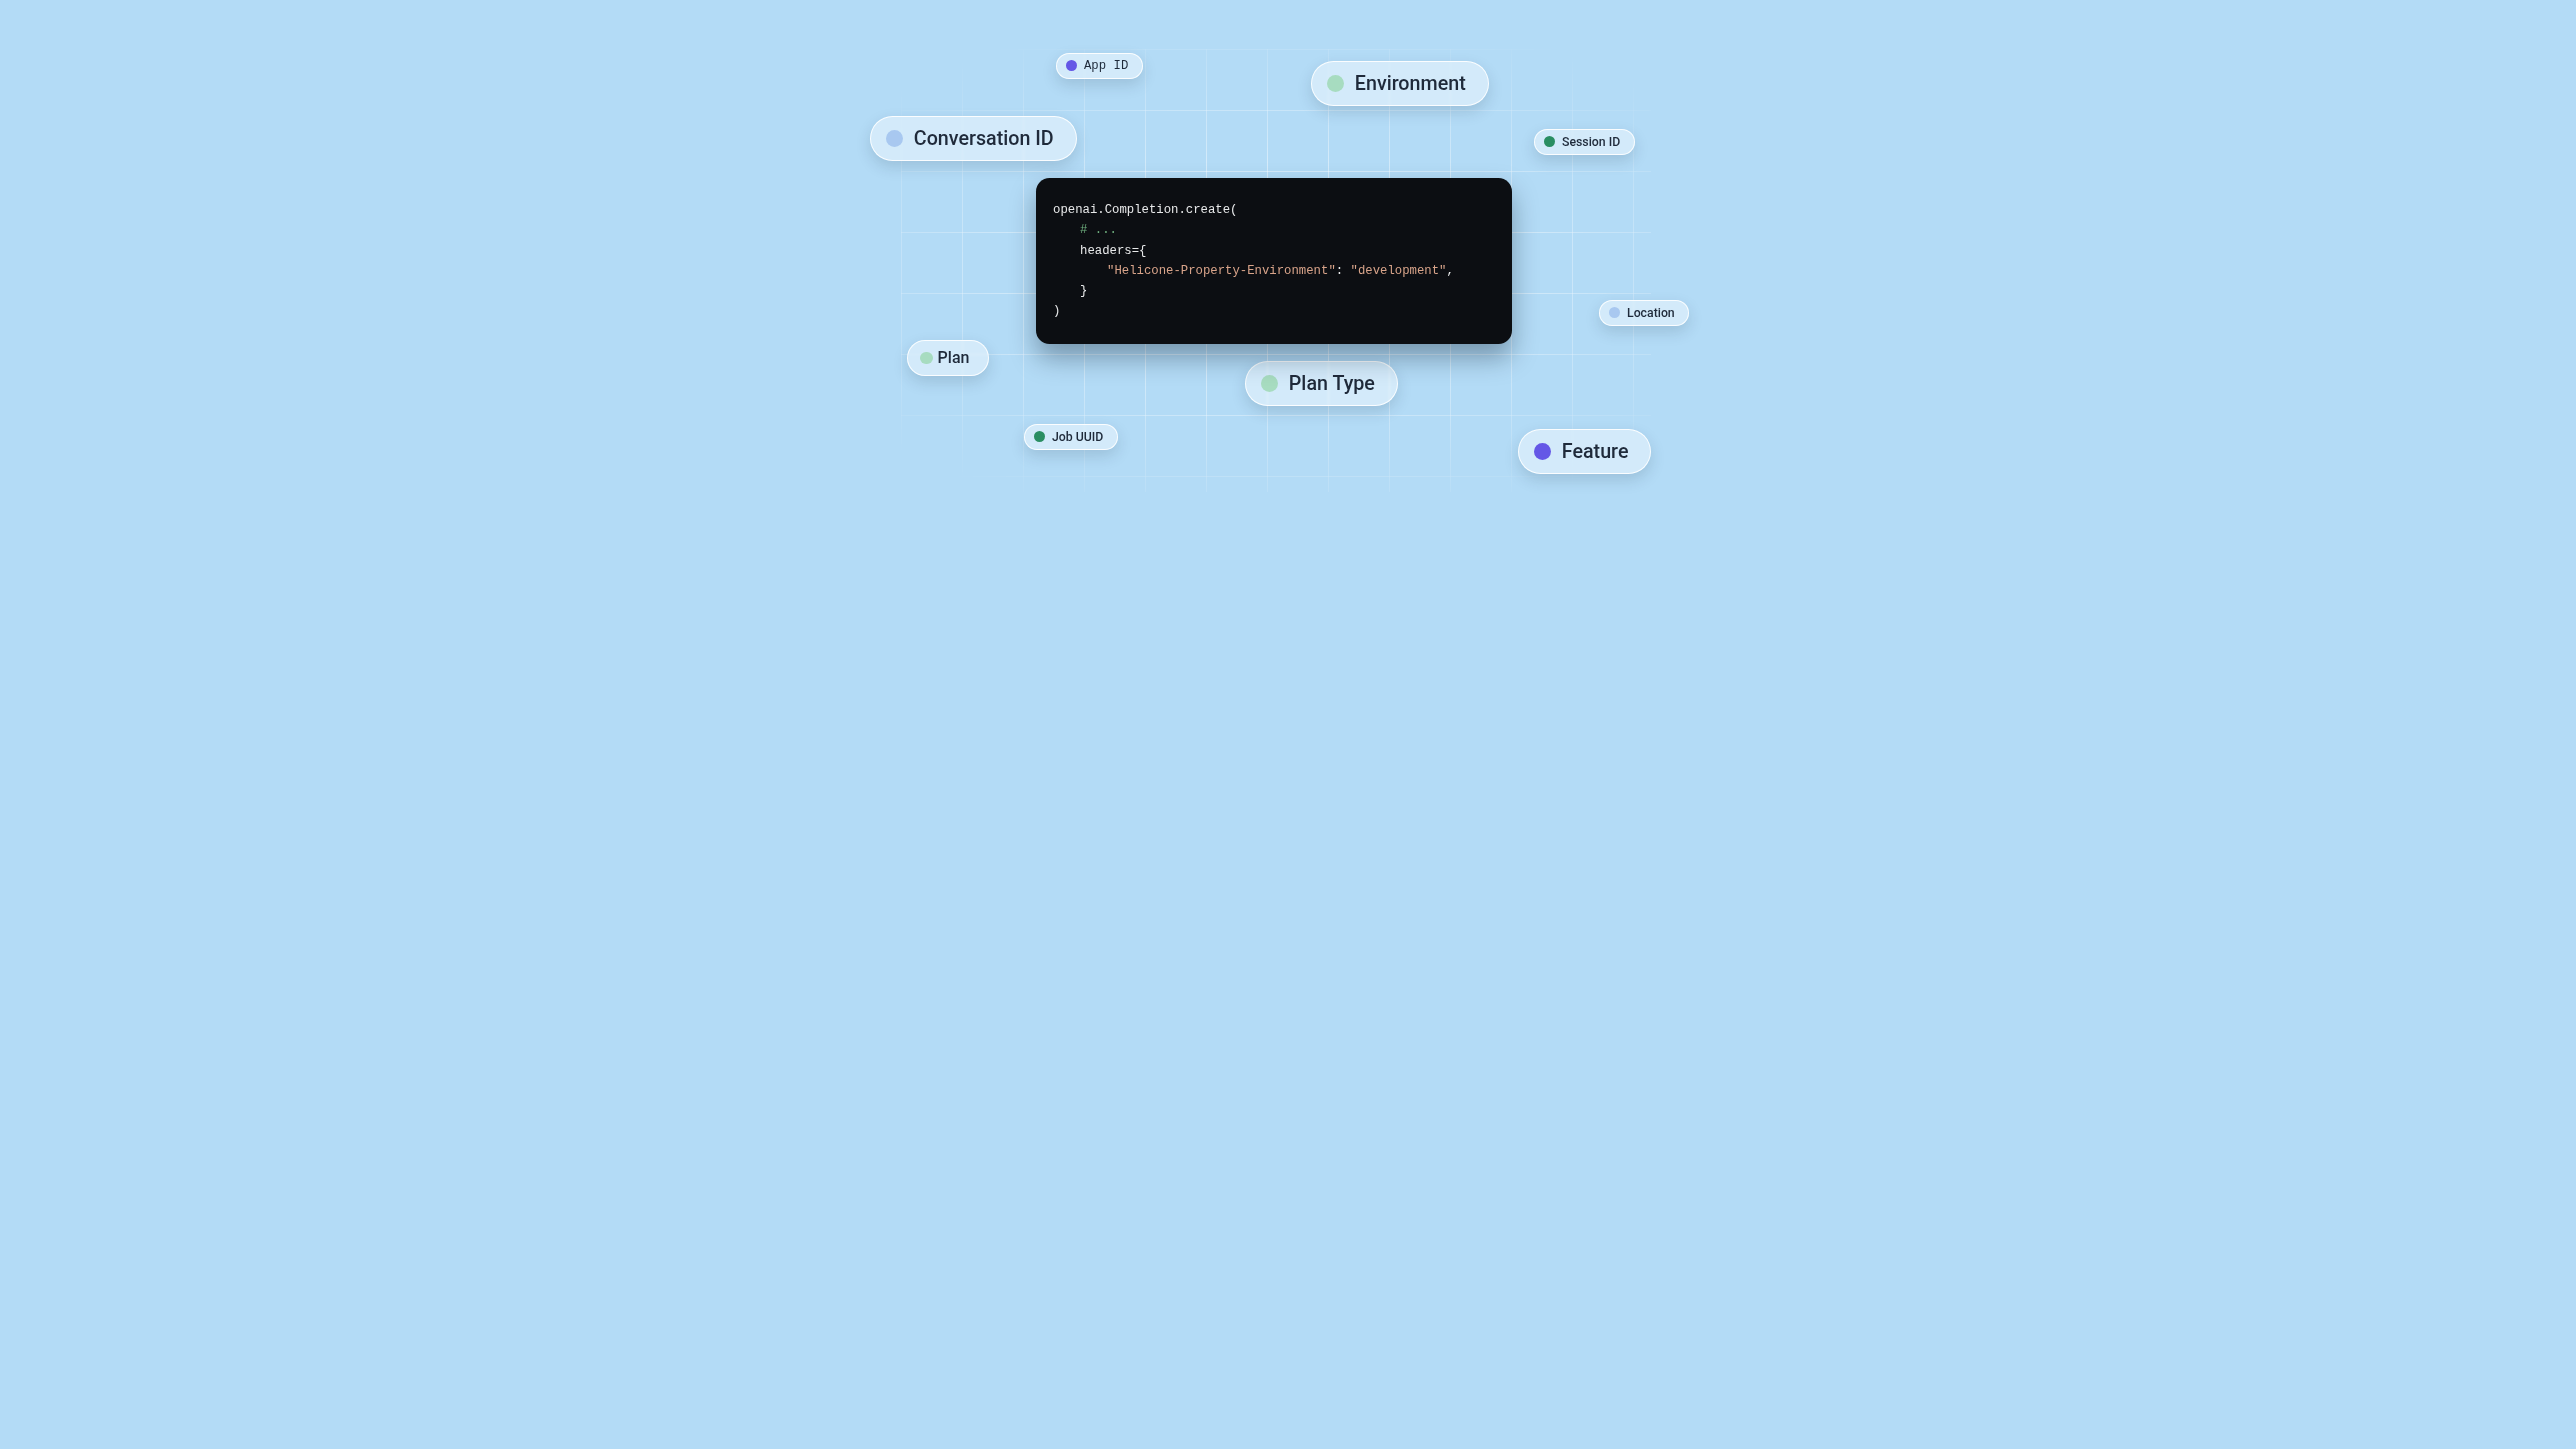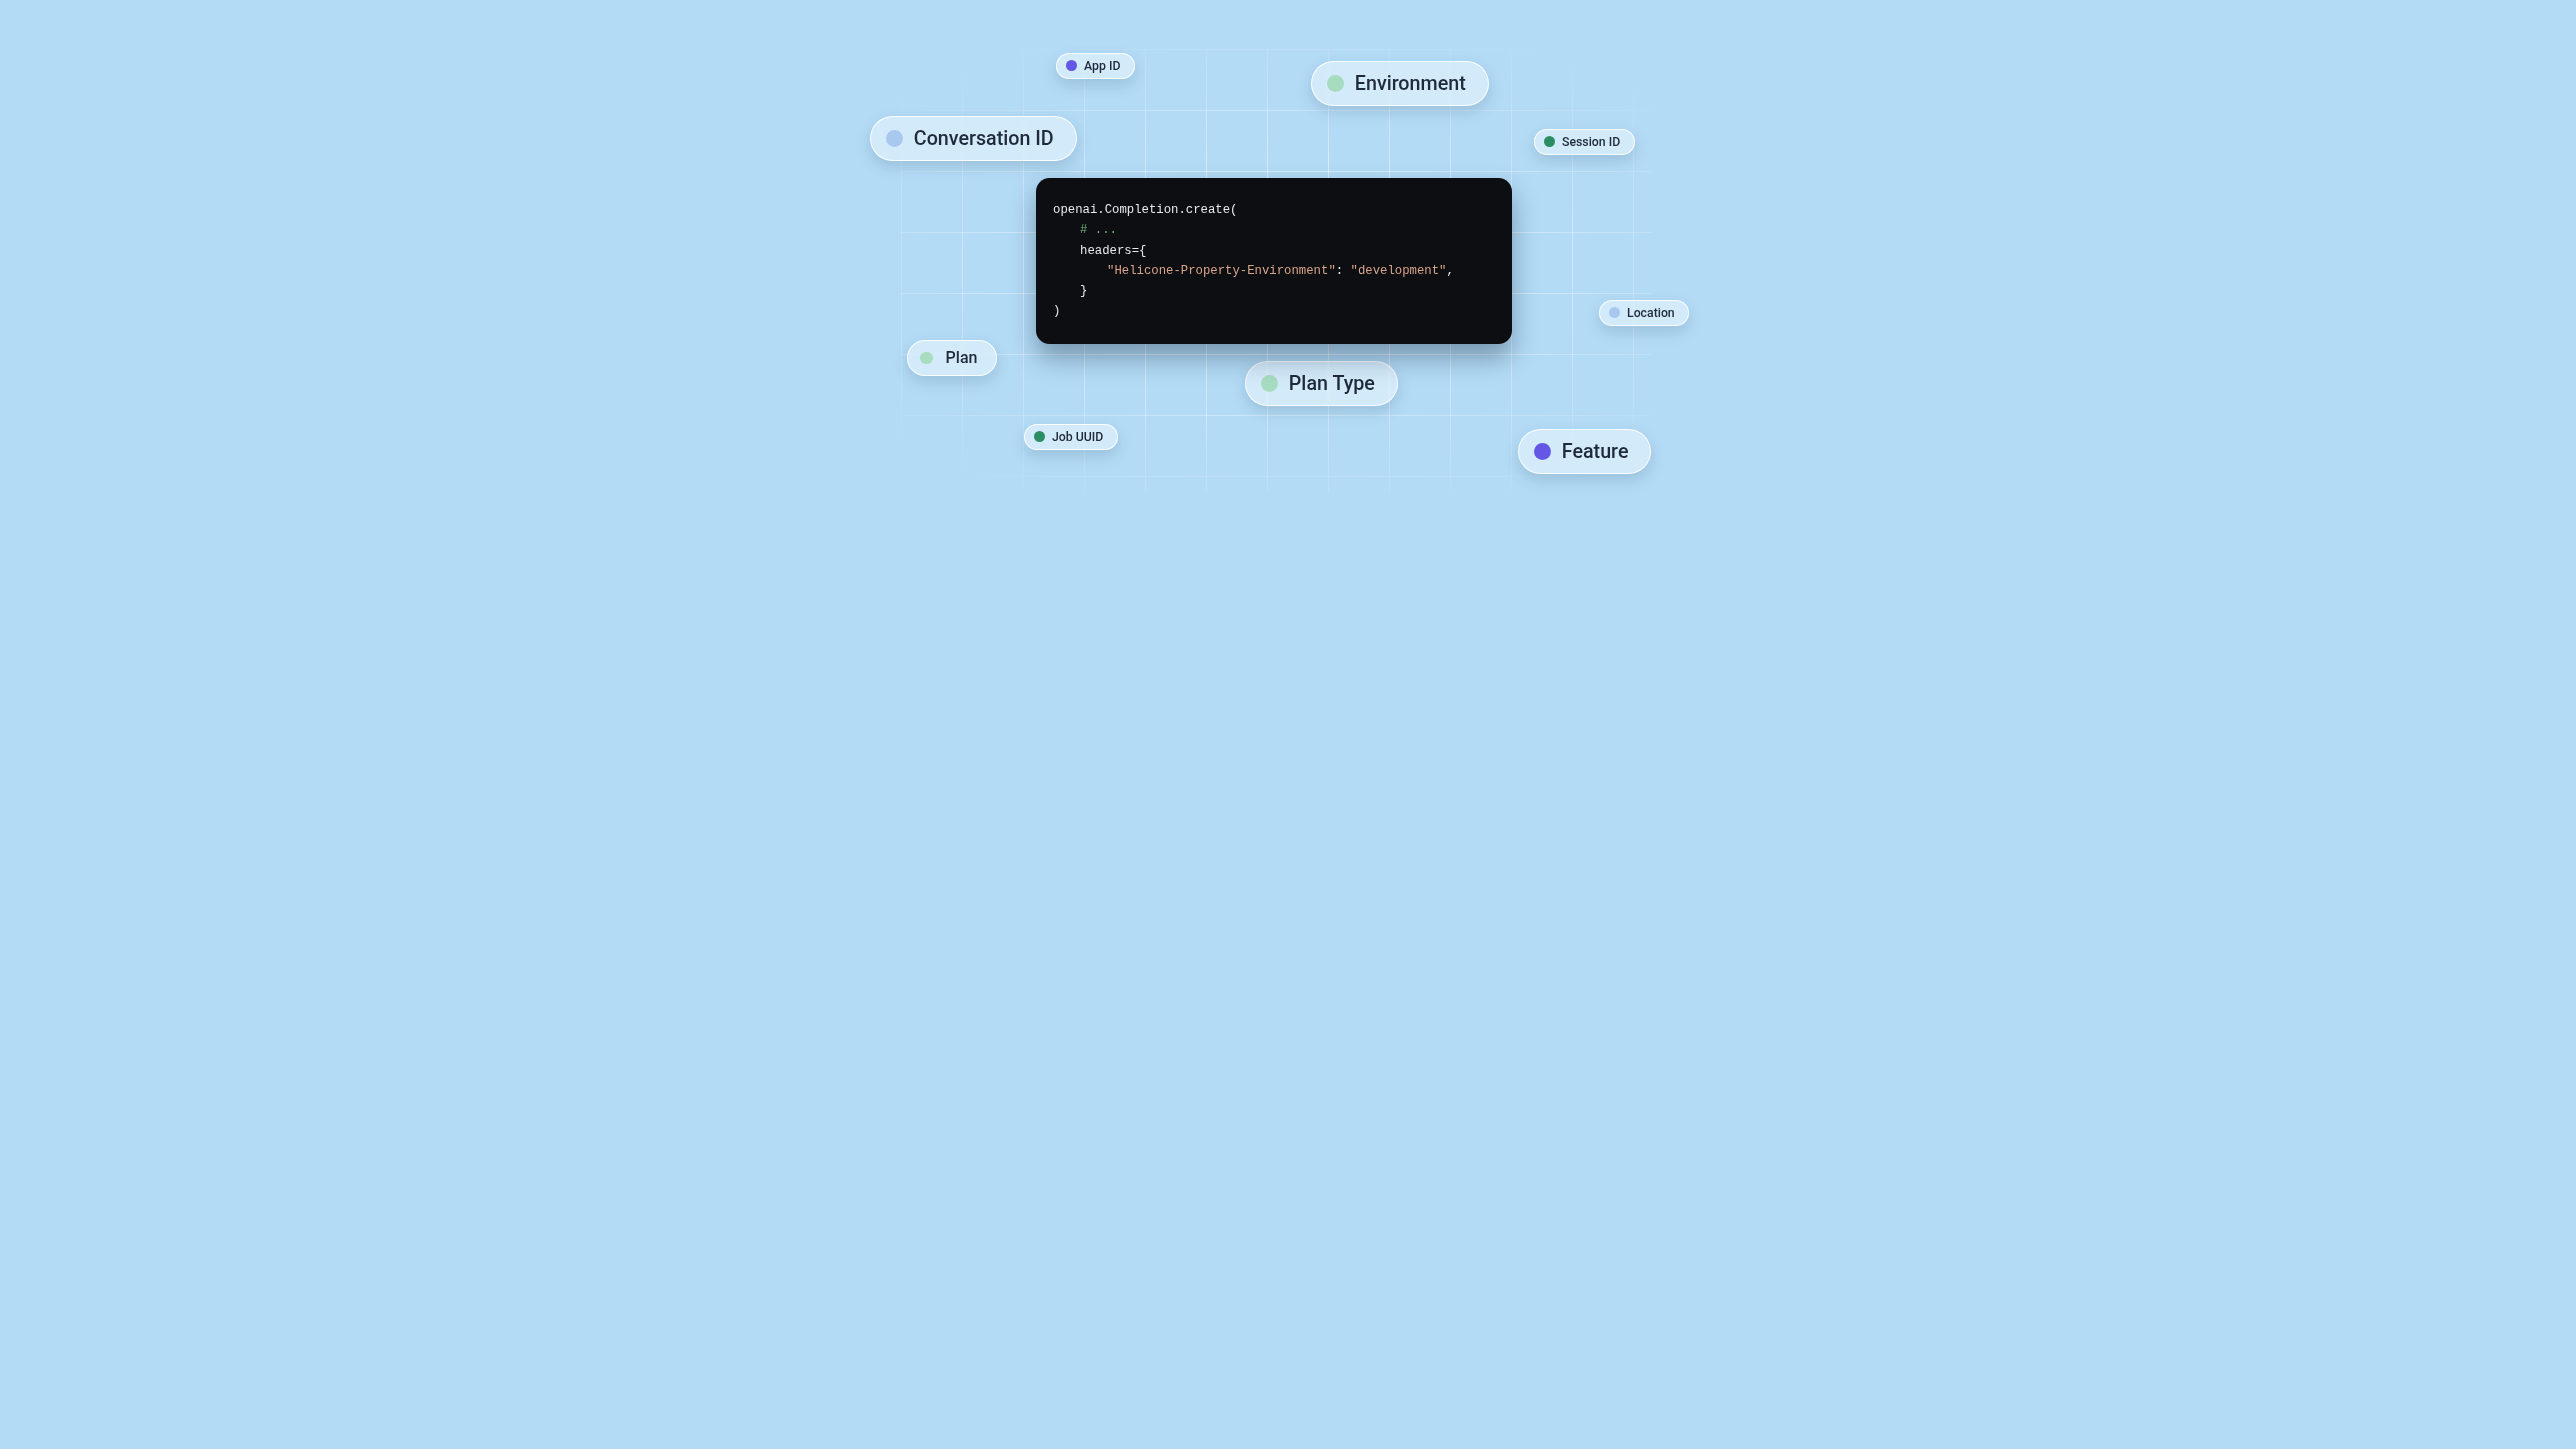--- a/index.html
+++ b/index.html
@@ -46,21 +46,21 @@
     border: 1.2px solid rgba(255,255,255,0.9);
     border-radius: 614px;
     box-shadow: 0 6.1px 14.8px rgba(17, 40, 62, 0.15);
     padding: 6.1px 17px 6.1px 11px;
     color: #1f2a3a;
     font-weight: 500;
     white-space: nowrap;
     backdrop-filter: blur(1.2px);
   }
   .pill.sm { font-size: 12.3px; gap: 7.4px; padding: 4.9px 13.5px 4.9px 8.6px; }
-  .pill.md { font-size: 16px; gap: 13px; padding: 7.4px 18.4px 7.4px 12.3px; }
+  .pill.md { font-size: 16px; gap: 5px; padding: 7.4px 18.4px 7.4px 12.3px; }
   .pill.lg { font-size: 19.7px; gap: 11px; padding: 9.8px 22px 9.8px 14.8px; }
   .dot { width: 12.3px; height: 12.3px; border-radius: 50%; flex: 0 0 auto; }
   .pill.sm .dot { width: 11px; height: 11px; }
   .pill.lg .dot { width: 17px; height: 17px; }
   .dot.purple { background: #6457e6; }
   .dot.blue   { background: #a8c8f0; }
   .dot.lgreen { background: #a7dcc0; }
   .dot.dgreen { background: #2a8e62; }
   
   .code-block {
@@ -81,21 +81,21 @@
   .code-block .str { color: #d9a48a; }
   .code-block .indent1 { padding-left: 27px; display: inline-block; }
   .code-block .indent2 { padding-left: 54px; display: inline-block; }
 </style>
 </head>
 <body>
 
 <div class="stage">
   <div class="grid"></div>
 
-  <div class="pill sm" style="left:229px; top:53px;">
+  <div class="pill sm" style="left:229px; top:53px;font-family:Liberation Mono, monospace;">
     <span class="dot purple"></span>
     <span>App ID</span>
   </div>
 
   <div class="pill lg" style="left:484px; top:61px;">
     <span class="dot lgreen"></span>
     <span>Environment</span>
   </div>
 
   <div class="pill lg" style="left:43px; top:116px;">

